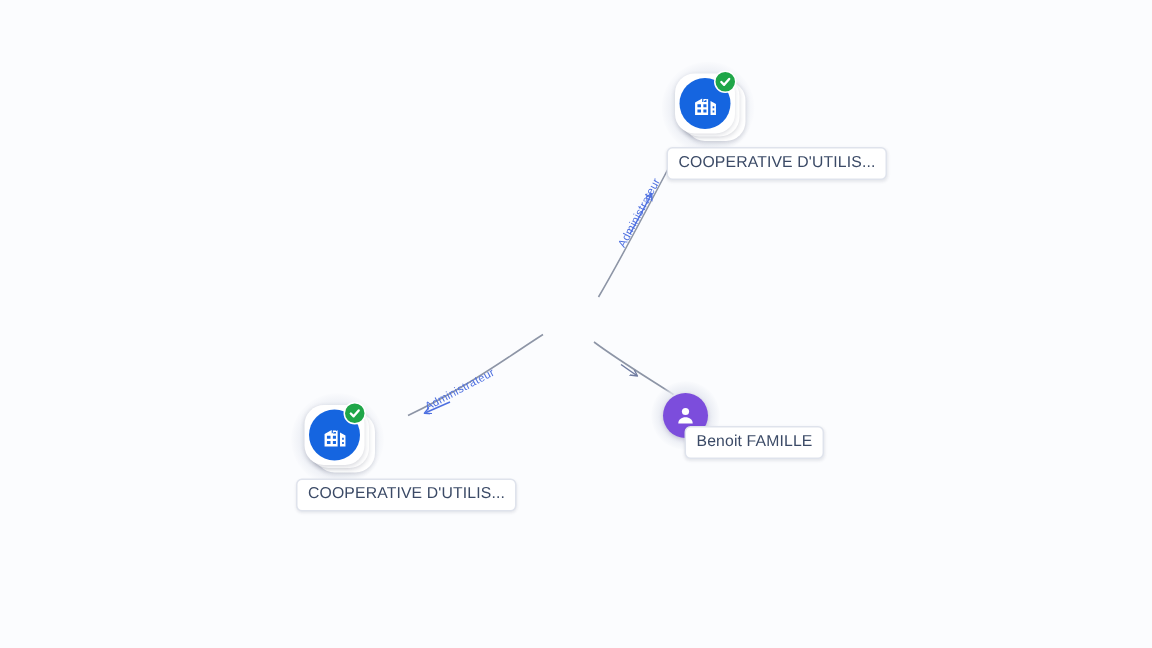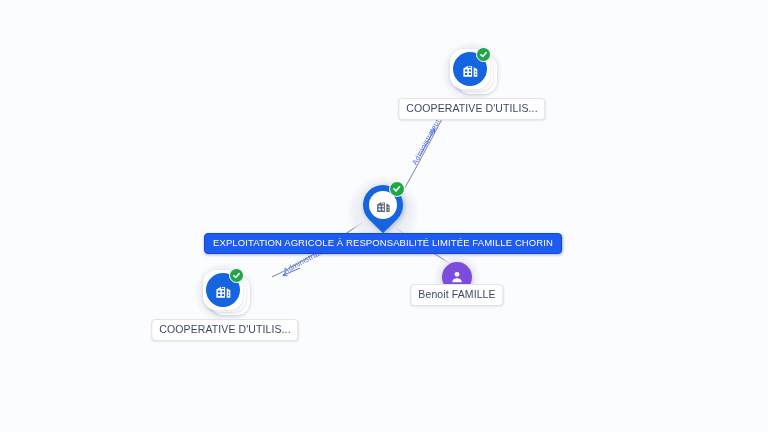--- a/index.html
+++ b/index.html
@@ -141,20 +141,21 @@
     white-space: nowrap;
     font-size: 10.5px;
     line-height: 1;
     padding: 4px 7px 5px 7px;
     border-radius: 4px;
     background: #ffffff;
     color: #3b4a66;
     border: 1px solid #dfe3ec;
     box-shadow: 0 1px 2px rgba(40,50,80,0.10);
     letter-spacing: 0.1px;
+    margin-left: 46px;
   }
   .node-label.selected {
     background: #1e5bf0;
     color: #ffffff;
     border-color: #1546c8;
     box-shadow: 0 1px 3px rgba(20,60,180,0.35);
     font-size: 9.5px;
     padding: 4px 8px 5px 8px;
   }
 
@@ -211,38 +212,20 @@
       </div>
       <div class="check-badge" style="left:30px; top:1px;">
         <svg width="9" height="9" viewBox="0 0 24 24" fill="none" stroke="#ffffff" stroke-width="4.2" stroke-linecap="round" stroke-linejoin="round">
           <path d="M5 12.5 L10 17.5 L19 7"></path>
         </svg>
       </div>
     </div>
     <div class="node-label" style="left:50%; top:52px;">COOPERATIVE D'UTILIS...</div>
   </div>
 
-  <div class="node" style="left:383px; top:212px;">
-    <div class="halo" style="width:72px; height:72px;"></div>
-    <div class="pin-wrap">
-      <div class="pin-shape">
-        <div class="pin-inner">
-          <svg width="17" height="17" viewBox="0 0 24 24" fill="#5b6475">
-            <path d="M3 21V10.6l6-3.4v2.9l5-2.8V21H3zm2-2h3v-2.6H5V19zm0-4.4h3V12H5v2.6zm5 4.4h2.6v-2.6H10V19zm0-4.4h2.6V12H10v2.6zm0-4.4h2.6V7.6H10v2.6zM16 21V9.2l4.6 2.6V21H16zm1.8-2h1.4v-1.8h-1.4V19zm0-3.6h1.4v-1.8h-1.4v1.8z"></path>
-          </svg>
-        </div>
-      </div>
-      <div class="check-badge" style="left:33px; top:-2px; width:16px; height:16px;">
-        <svg width="9.5" height="9.5" viewBox="0 0 24 24" fill="none" stroke="#ffffff" stroke-width="4.2" stroke-linecap="round" stroke-linejoin="round">
-          <path d="M5 12.5 L10 17.5 L19 7"></path>
-        </svg>
-      </div>
-    </div>
-    <div class="node-label selected" style="left:50%; top:50px;">EXPLOITATION AGRICOLE À RESPONSABILITÉ LIMITÉE FAMILLE CHORIN</div>
-  </div>
 
   <div class="node" style="left:225px; top:293px;">
     <div class="halo" style="width:62px; height:62px;"></div>
     <div class="circle-marker-wrap">
       <div class="stack-card c1"></div>
       <div class="stack-card c2"></div>
       <div class="stack-card c3"></div>
       <div class="circle-badge">
         <svg width="19" height="19" viewBox="0 0 24 24" fill="#ffffff">
           <path d="M3 21V10.6l6-3.4v2.9l5-2.8V21H3zm2-2h3v-2.6H5V19zm0-4.4h3V12H5v2.6zm5 4.4h2.6v-2.6H10V19zm0-4.4h2.6V12H10v2.6zm0-4.4h2.6V7.6H10v2.6zM16 21V9.2l4.6 2.6V21H16zm1.8-2h1.4v-1.8h-1.4V19zm0-3.6h1.4v-1.8h-1.4v1.8z"></path>

